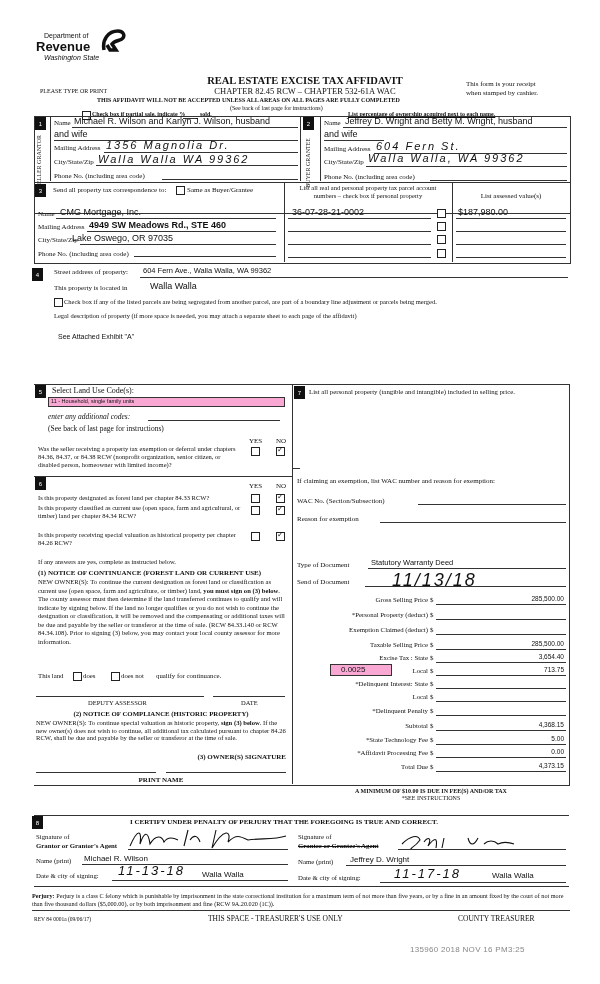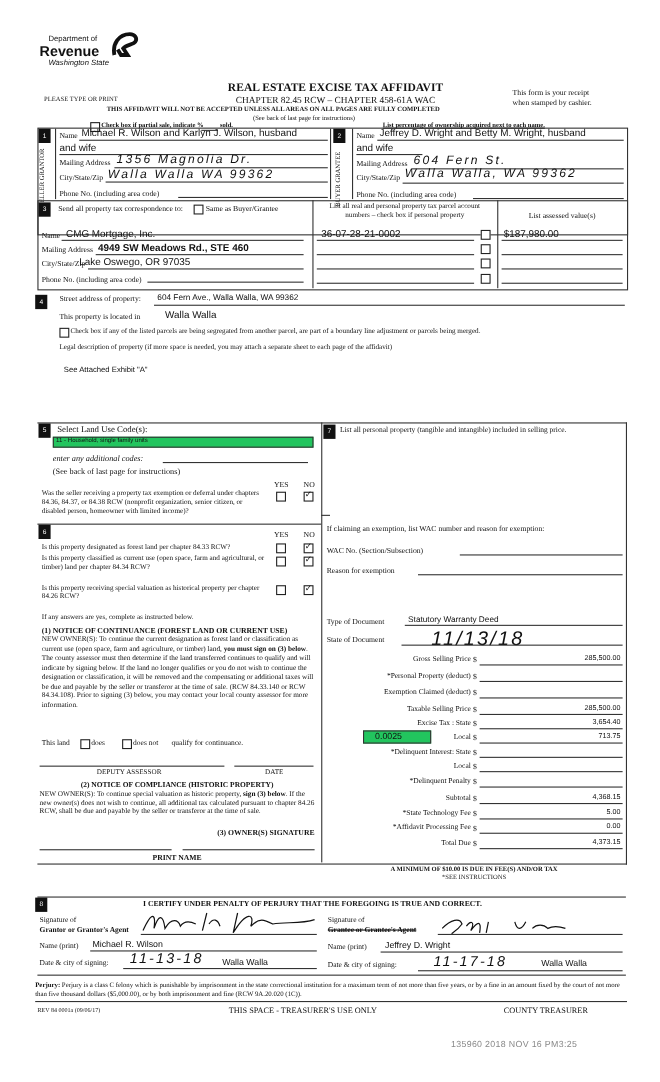--- a/index.html
+++ b/index.html
@@ -3,21 +3,21 @@
 <meta charset="utf-8">
 <style>
   html,body{margin:0;padding:0;background:#fff;}
   body{width:600px;height:984px;position:relative;overflow:hidden;font-family:"Liberation Serif",serif;color:#111;}
   .abs{position:absolute;}
   .serif{font-family:"Liberation Serif",serif;}
   .sans{font-family:"Liberation Sans",sans-serif;}
   .hand{font-family:"DejaVu Sans",sans-serif;font-style:italic;letter-spacing:2px;}
   .num{position:absolute;background:#111;color:#fff;font-size:6px;width:11px;height:13px;display:flex;align-items:center;justify-content:center;font-family:"Liberation Sans",sans-serif;}
   .line{position:absolute;border-bottom:1px solid #333;}
-  .box{position:absolute;border:1px solid #333;background:#22c55e;}
+  .box{position:absolute;border:1px solid #333;background:#f9a8d4;}
   .cb{position:absolute;width:7px;height:7px;border:1px solid #222;background:#fff;}
   .cb.checked::after{content:"✓";position:absolute;left:0;top:-3px;font-size:8px;line-height:10px;}
   .lbl{position:absolute;font-size:7px;white-space:nowrap;}
   .val{position:absolute;font-family:"Liberation Sans",sans-serif;font-size:9px;white-space:nowrap;}
   .vr{position:absolute;border-left:1px solid #333;}
   .hr{position:absolute;border-top:1px solid #333;}
   .right{text-align:right;}
   .bold{font-weight:bold;}
   .center{text-align:center;}
 </style>
@@ -27,21 +27,21 @@
 <div class="abs" style="left:34px;top:26px;width:90px;height:42px;">
   <div class="abs sans" style="left:10px;top:6px;font-size:7px;">Department of</div>
   <div class="abs sans bold" style="left:2px;top:13px;font-size:13px;">Revenue</div>
   <div class="abs sans" style="left:10px;top:28px;font-size:7px;font-style:italic;">Washington State</div>
   <svg class="abs" style="left:66px;top:2px;" width="26" height="26" viewBox="0 0 26 26">
     <path d="M4 22 C2 12,8 3,18 3 C23 3,25 7,23 10 C21 13,15 12,12 16 L16 22 L10 22 L7 17" fill="none" stroke="#111" stroke-width="3.5"></path>
   </svg>
 </div>
 
 <div class="abs bold serif center" style="left:175px;top:75px;width:260px;font-size:10.5px;">REAL ESTATE EXCISE TAX AFFIDAVIT</div>
-<div class="abs serif center" style="left:175px;top:86px;width:260px;font-size:8.5px;">CHAPTER 82.45 RCW – CHAPTER 458-61A WAC</div>
+<div class="abs serif center" style="left:175px;top:86px;width:260px;font-size:8.5px;">CHAPTER 82.45 RCW – CHAPTER 532-61A WAC</div>
 <div class="abs serif" style="left:40px;top:88px;font-size:6px;">PLEASE TYPE OR PRINT</div>
 <div class="abs serif" style="left:466px;top:80px;font-size:7px;">This form is your receipt</div>
 <div class="abs serif" style="left:466px;top:89px;font-size:7px;">when stamped by cashier.</div>
 <div class="abs serif bold" style="left:97px;top:97px;font-size:6px;">THIS AFFIDAVIT WILL NOT BE ACCEPTED UNLESS ALL AREAS ON ALL PAGES ARE FULLY COMPLETED</div>
 <div class="abs serif" style="left:230px;top:105px;font-size:6px;">(See back of last page for instructions)</div>
 
 <div class="cb" style="left:82px;top:111px;"></div>
 <div class="lbl bold" style="left:92px;top:111px;font-size:6px;">Check box if partial sale, indicate %</div>
 <div class="line" style="left:183px;top:118px;width:15px;"></div>
 <div class="lbl bold" style="left:200px;top:111px;font-size:6px;">sold.</div>
@@ -209,21 +209,21 @@
 <div class="hr" style="left:292px;top:468px;width:8px;"></div>
 <div class="abs serif" style="left:297px;top:477px;font-size:7px;">If claiming an exemption, list WAC number and reason for exemption:</div>
 <div class="lbl" style="left:297px;top:497px;">WAC No. (Section/Subsection)</div>
 <div class="line" style="left:418px;top:504px;width:148px;"></div>
 <div class="lbl" style="left:297px;top:515px;">Reason for exemption</div>
 <div class="line" style="left:380px;top:522px;width:186px;"></div>
 
 <div class="lbl" style="left:297px;top:561px;">Type of Document</div>
 <div class="val" style="left:371px;top:558px;font-size:7.5px;">Statutory Warranty Deed</div>
 <div class="line" style="left:368px;top:568px;width:198px;"></div>
-<div class="lbl" style="left:297px;top:578px;">State of Document</div>
+<div class="lbl" style="left:297px;top:578px;">Send of Document</div>
 <div class="val hand" style="left:392px;top:570px;font-size:18px;">11/13/18</div>
 <div class="line" style="left:365px;top:586px;width:201px;"></div>
 
 <div id="tax-rows">
   <div>
     <div class="lbl right" style="left:300px;top:596px;width:128px;font-size:6.8px;">Gross Selling Price</div>
     <div class="lbl" style="left:430px;top:596px;">$</div>
     <div class="line" style="left:436px;top:604px;width:130px;"></div>
     <div class="val right" style="left:436px;top:595px;width:128px;font-size:6.5px;">285,500.00</div>
   </div>

